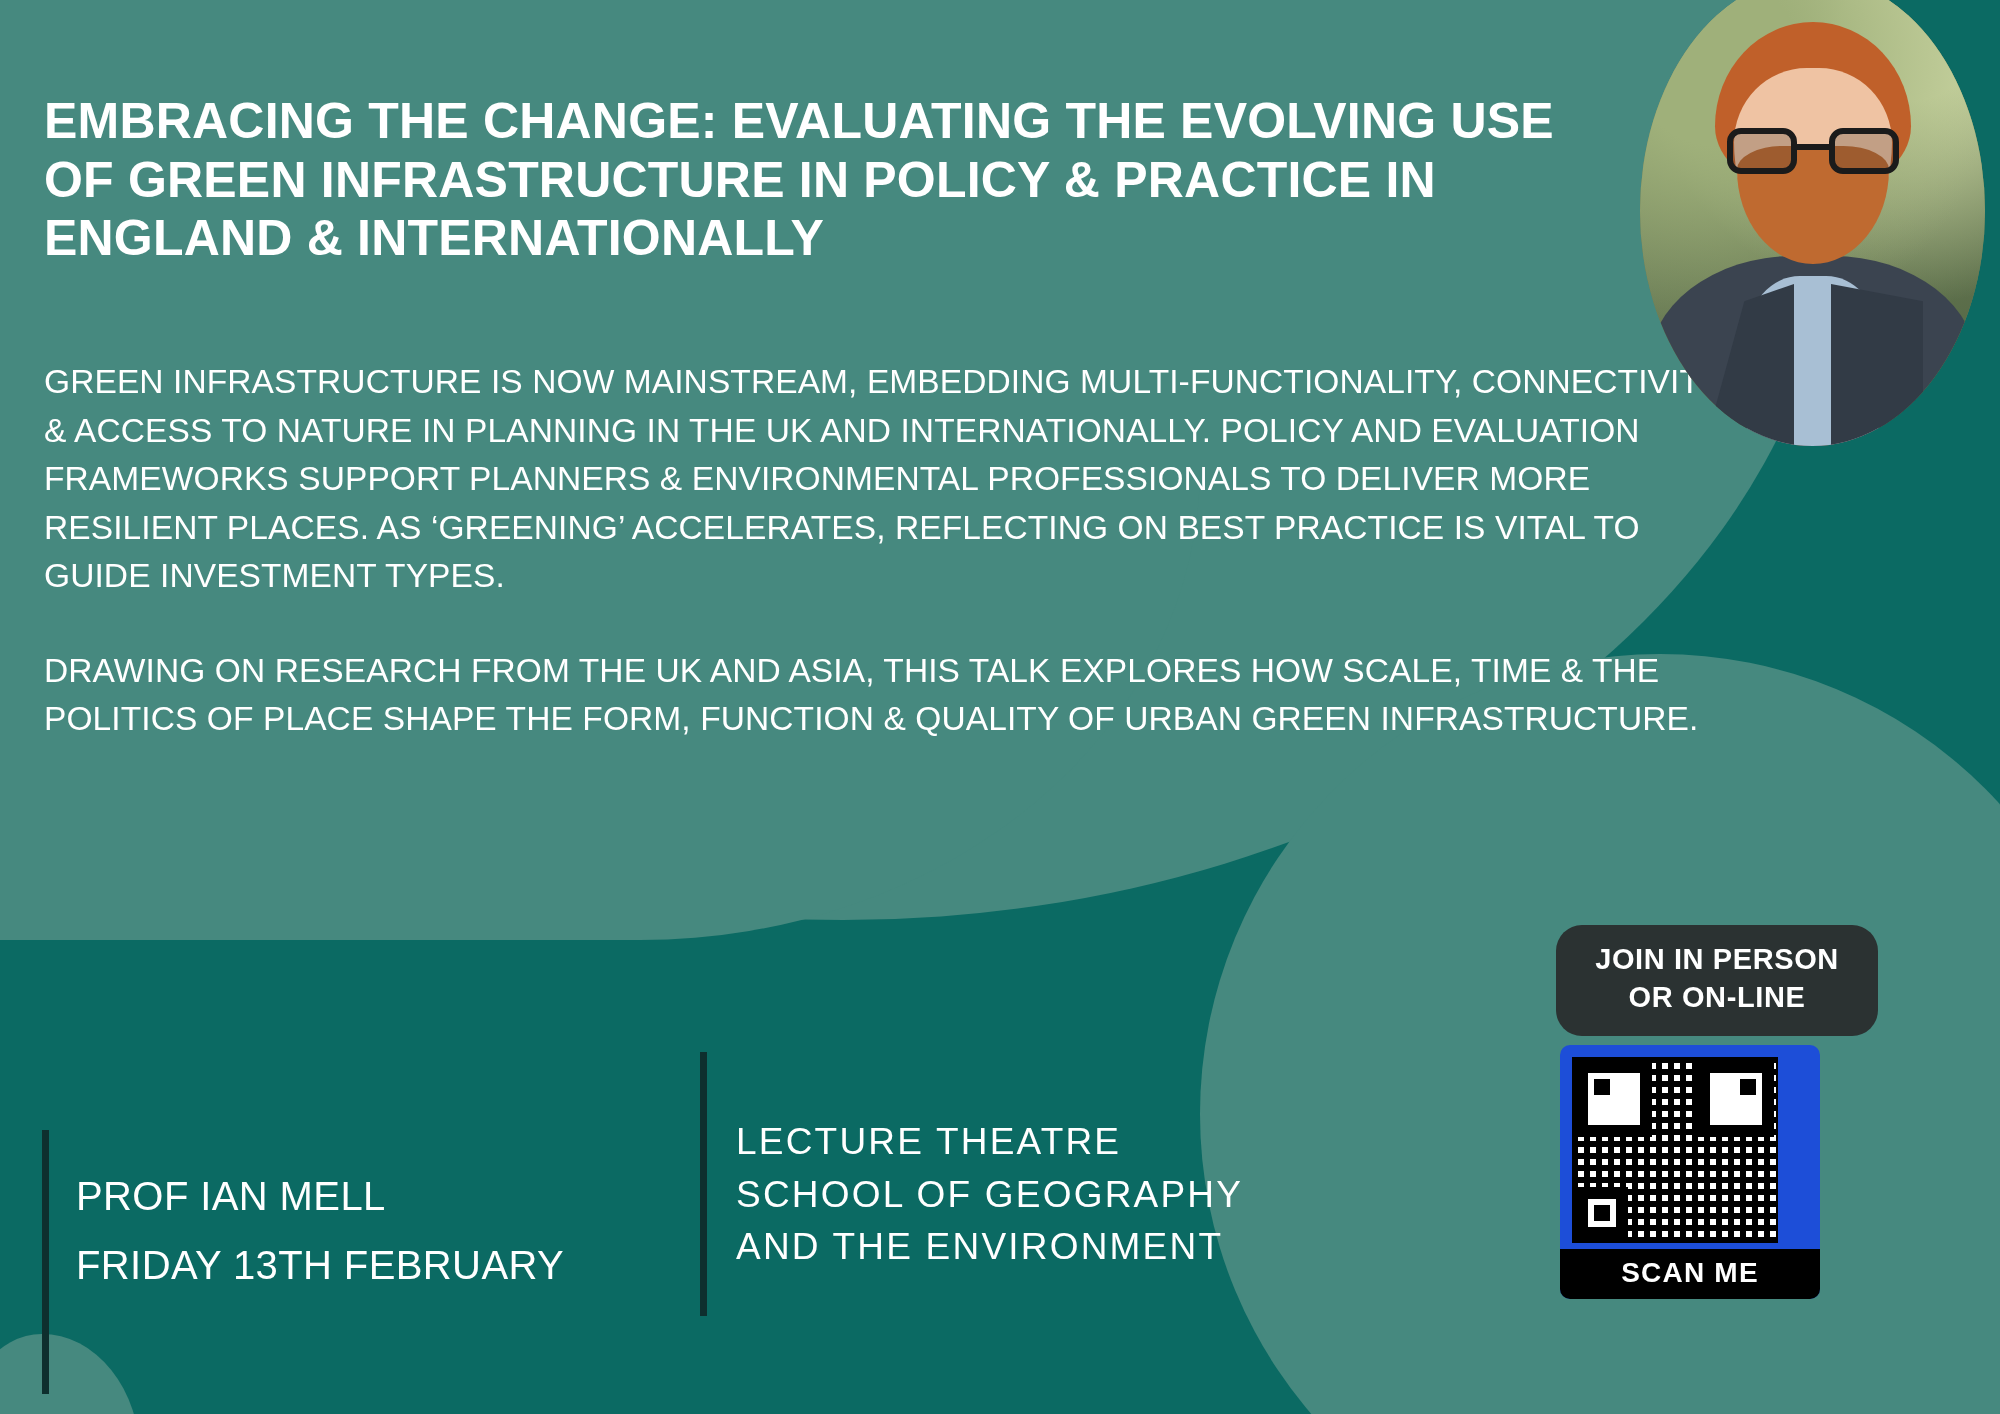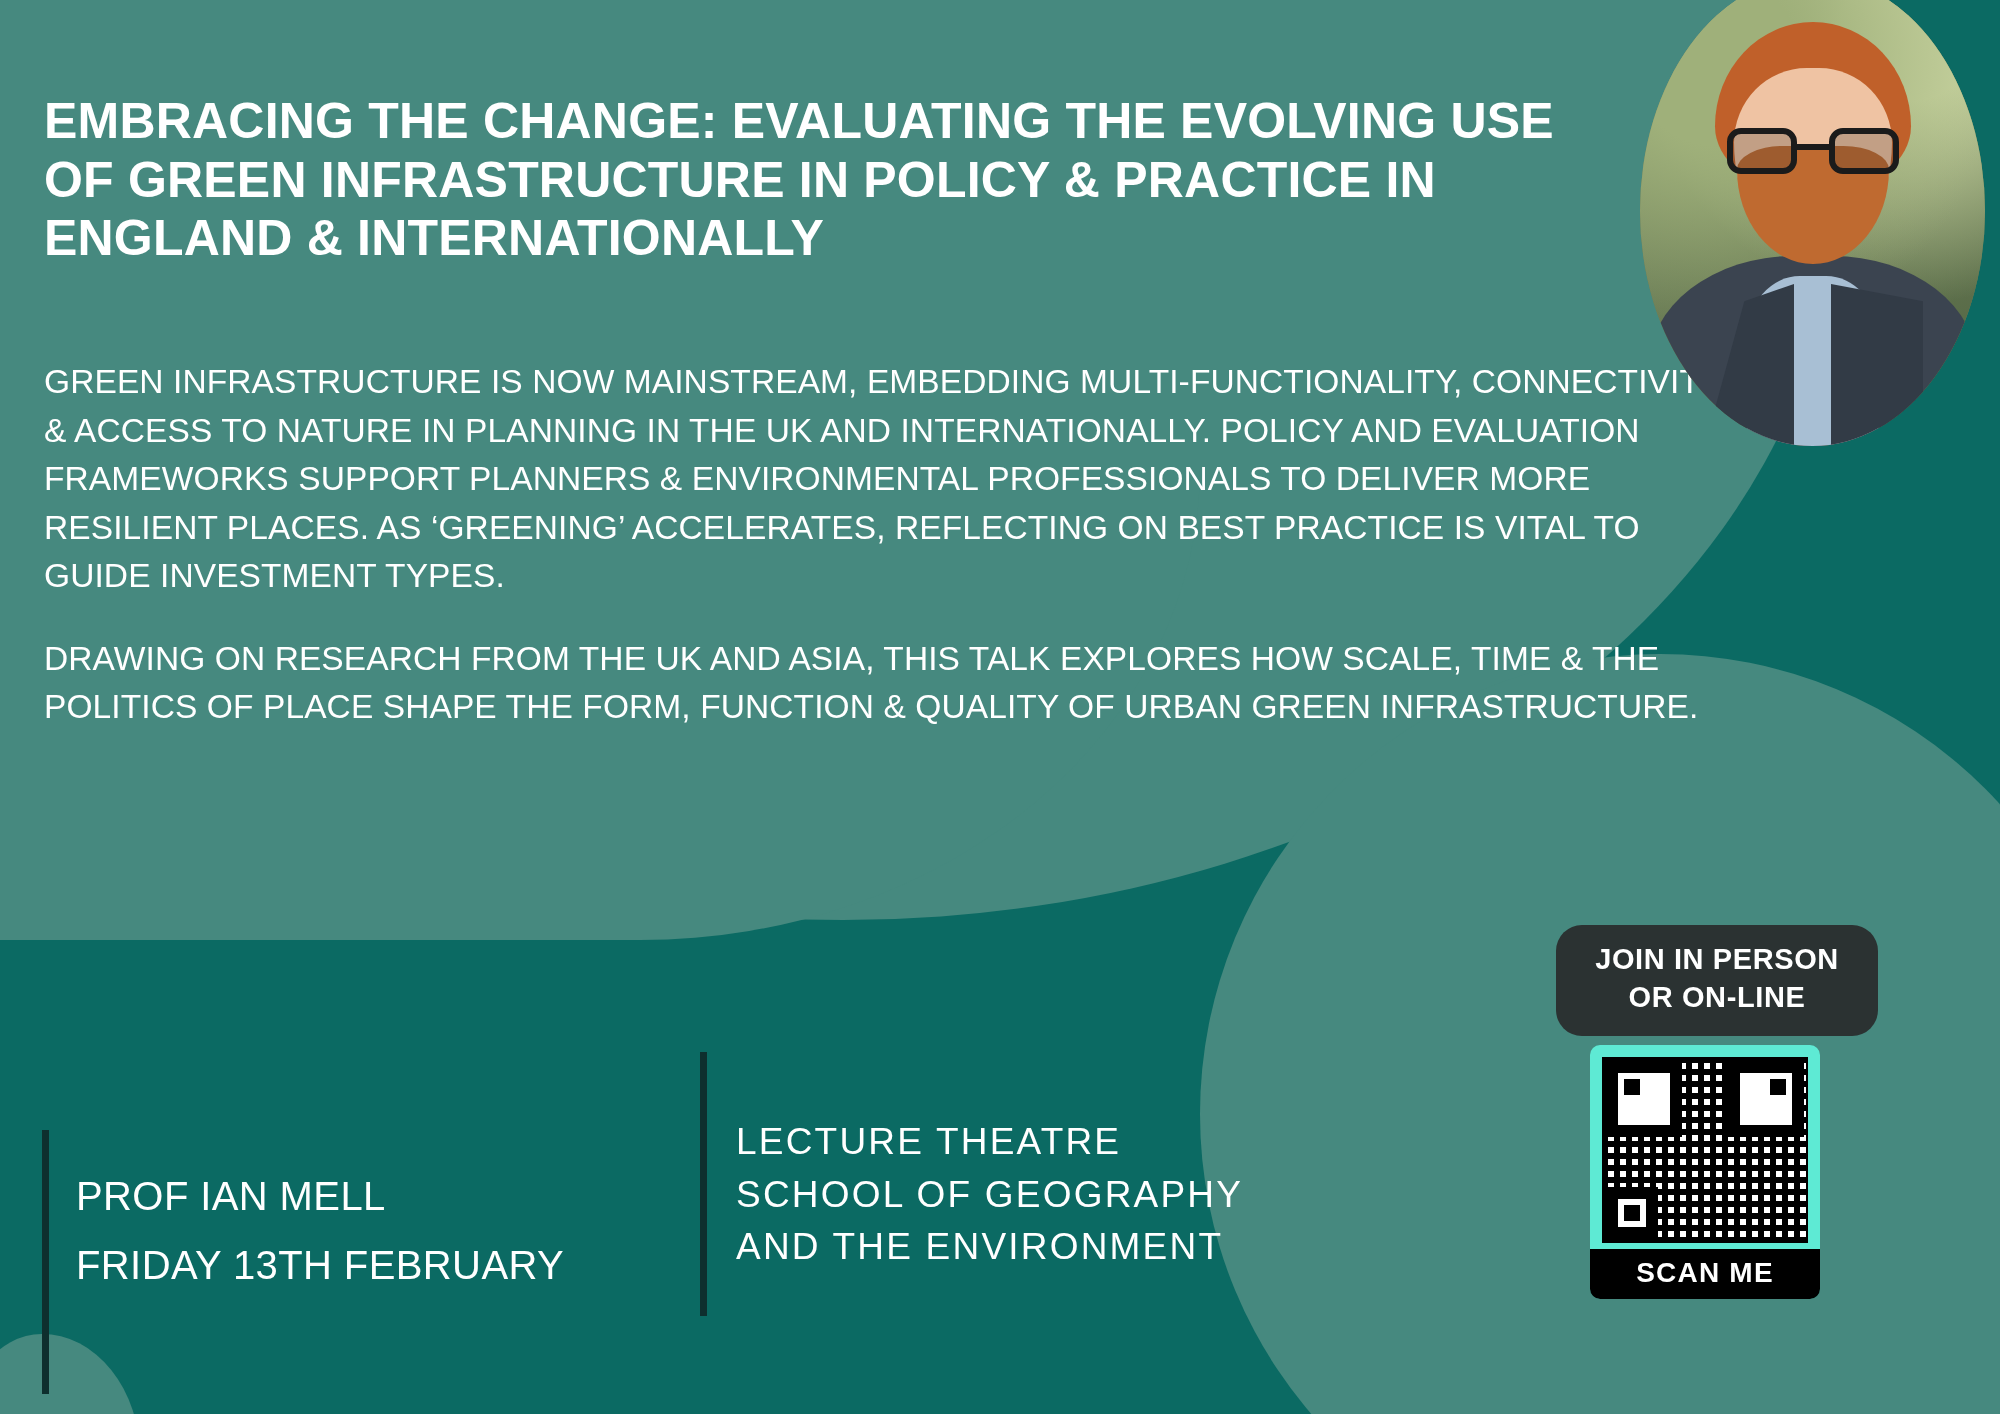--- a/index.html
+++ b/index.html
@@ -89,21 +89,21 @@
     left: 44px;
     top: 358px;
     width: 1680px;
     color: #ffffff;
     font-size: 33.5px;
     line-height: 1.45;
     letter-spacing: 0.1px;
     text-transform: uppercase;
     font-weight: 400;
   }
-  .body-text p + p { margin-top: 34px; }
+  .body-text p + p { margin-top: 46px; }
 
   
   .portrait {
     position: absolute;
     right: 15px;
     top: -24px;
     width: 345px;
     height: 470px;
     border-radius: 50%;
     overflow: hidden;
@@ -259,22 +259,22 @@
     line-height: 1.3;
     letter-spacing: 0.6px;
     text-transform: uppercase;
   }
 
   
   .qr-wrap {
     position: absolute;
     right: 180px;
     top: 1045px;
-    width: 230px;
-    background: #5eead4;
+    width: 260px;
+    background: #1d4ed8;
     border-radius: 10px;
     padding: 12px 12px 0;
   }
   .qr-code {
     width: 206px; height: 186px;
     background-color: #ffffff;
     background-image:
       repeating-linear-gradient(90deg, #000 0 6px, transparent 6px 12px),
       repeating-linear-gradient(0deg, #000 0 6px, transparent 6px 12px);
     background-blend-mode: multiply;

